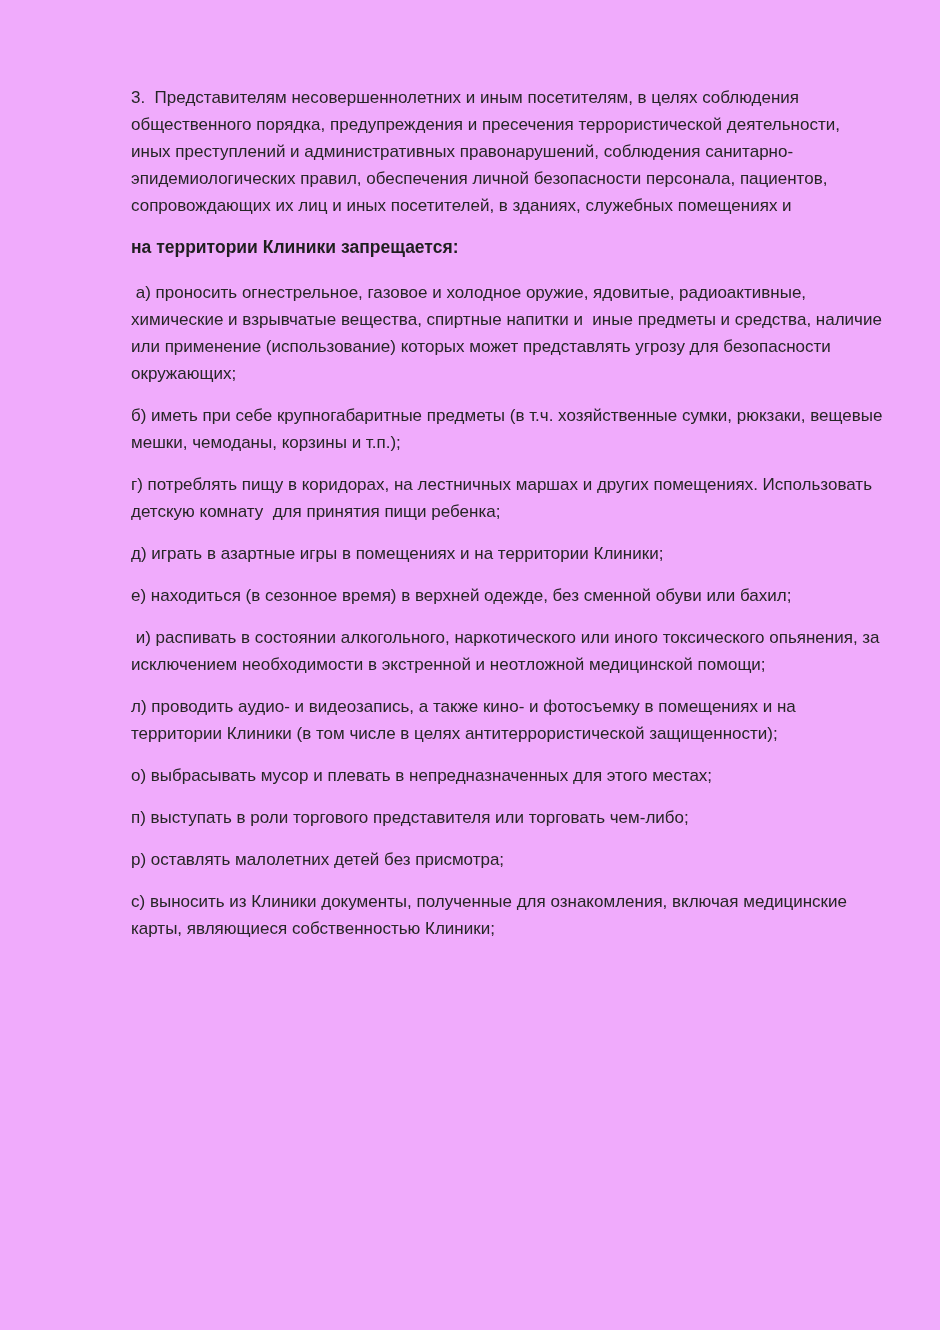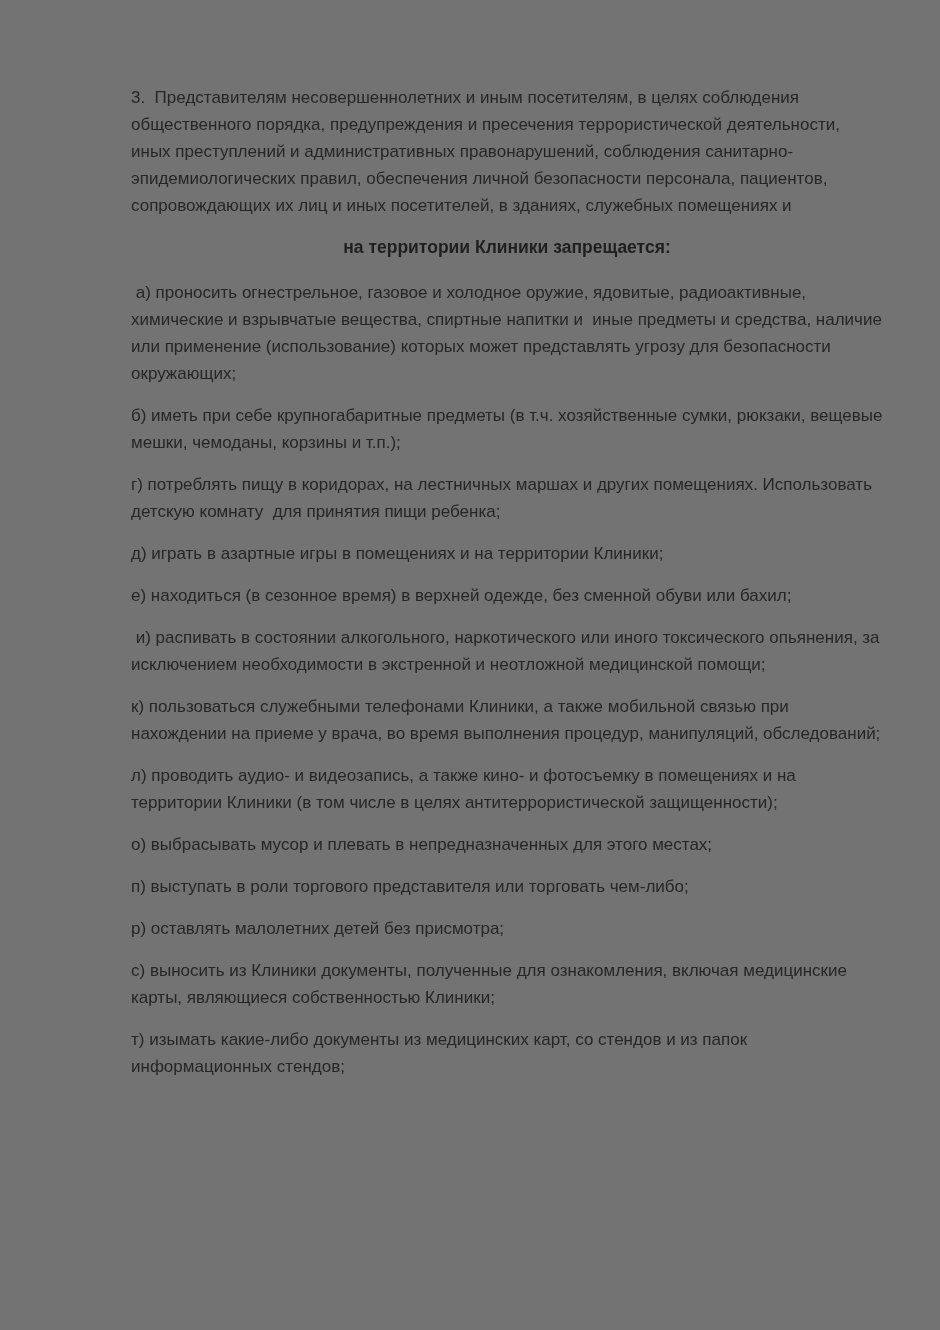--- a/index.html
+++ b/index.html
@@ -14,39 +14,38 @@
     position: relative;
     overflow: hidden;
     font-family: "Liberation Sans", "DejaVu Sans", sans-serif;
   }
   .page {
     position: absolute;
     top: 0;
     left: 0;
     width: 940px;
     height: 1330px;
-    background: #737373;
+    background: #f0abfc;
   }
   .doc-content {
     position: absolute;
     top: 84px;
     left: 131px;
     width: 752px;
     color: #262626;
     font-size: 17px;
     line-height: 27px;
     -webkit-font-smoothing: antialiased;
   }
   .doc-content p {
     margin: 0 0 15px 0;
     white-space: pre-wrap;
   }
   .section-heading {
     font-weight: bold;
-    text-align: center;
     color: #1f1f1f;
     font-size: 17.5px;
     line-height: 27px;
     margin: 2px 0 18px 0;
     white-space: pre-wrap;
   }
 </style>
 </head>
 <body>
 
@@ -56,22 +55,20 @@
     <p>3.  Представителям несовершеннолетних и иным посетителям, в целях соблюдения общественного порядка, предупреждения и пресечения террористической деятельности, иных преступлений и административных правонарушений, соблюдения санитарно-эпидемиологических правил, обеспечения личной безопасности персонала, пациентов, сопровождающих их лиц и иных посетителей, в зданиях, служебных помещениях и</p>
 
     <div class="section-heading">на территории Клиники запрещается:</div>
 
     <p> а) проносить огнестрельное, газовое и холодное оружие, ядовитые, радиоактивные, химические и взрывчатые вещества, спиртные напитки и  иные предметы и средства, наличие или применение (использование) которых может представлять угрозу для безопасности окружающих;</p>
     <p>б) иметь при себе крупногабаритные предметы (в т.ч. хозяйственные сумки, рюкзаки, вещевые мешки, чемоданы, корзины и т.п.);</p>
     <p>г) потреблять пищу в коридорах, на лестничных маршах и других помещениях. Использовать детскую комнату  для принятия пищи ребенка;</p>
     <p>д) играть в азартные игры в помещениях и на территории Клиники;</p>
     <p>е) находиться (в сезонное время) в верхней одежде, без сменной обуви или бахил;</p>
     <p> и) распивать в состоянии алкогольного, наркотического или иного токсического опьянения, за исключением необходимости в экстренной и неотложной медицинской помощи;</p>
-    <p>к) пользоваться служебными телефонами Клиники, а также мобильной связью при нахождении на приеме у врача, во время выполнения процедур, манипуляций, обследований;</p>
     <p>л) проводить аудио- и видеозапись, а также кино- и фотосъемку в помещениях и на территории Клиники (в том числе в целях антитеррористической защищенности);</p>
     <p>о) выбрасывать мусор и плевать в непредназначенных для этого местах;</p>
     <p>п) выступать в роли торгового представителя или торговать чем-либо;</p>
     <p>р) оставлять малолетних детей без присмотра;</p>
     <p>с) выносить из Клиники документы, полученные для ознакомления, включая медицинские карты, являющиеся собственностью Клиники;</p>
-    <p>т) изымать какие-либо документы из медицинских карт, со стендов и из папок информационных стендов;</p>
 
   </div>
 </div>
 
 </body></html>

